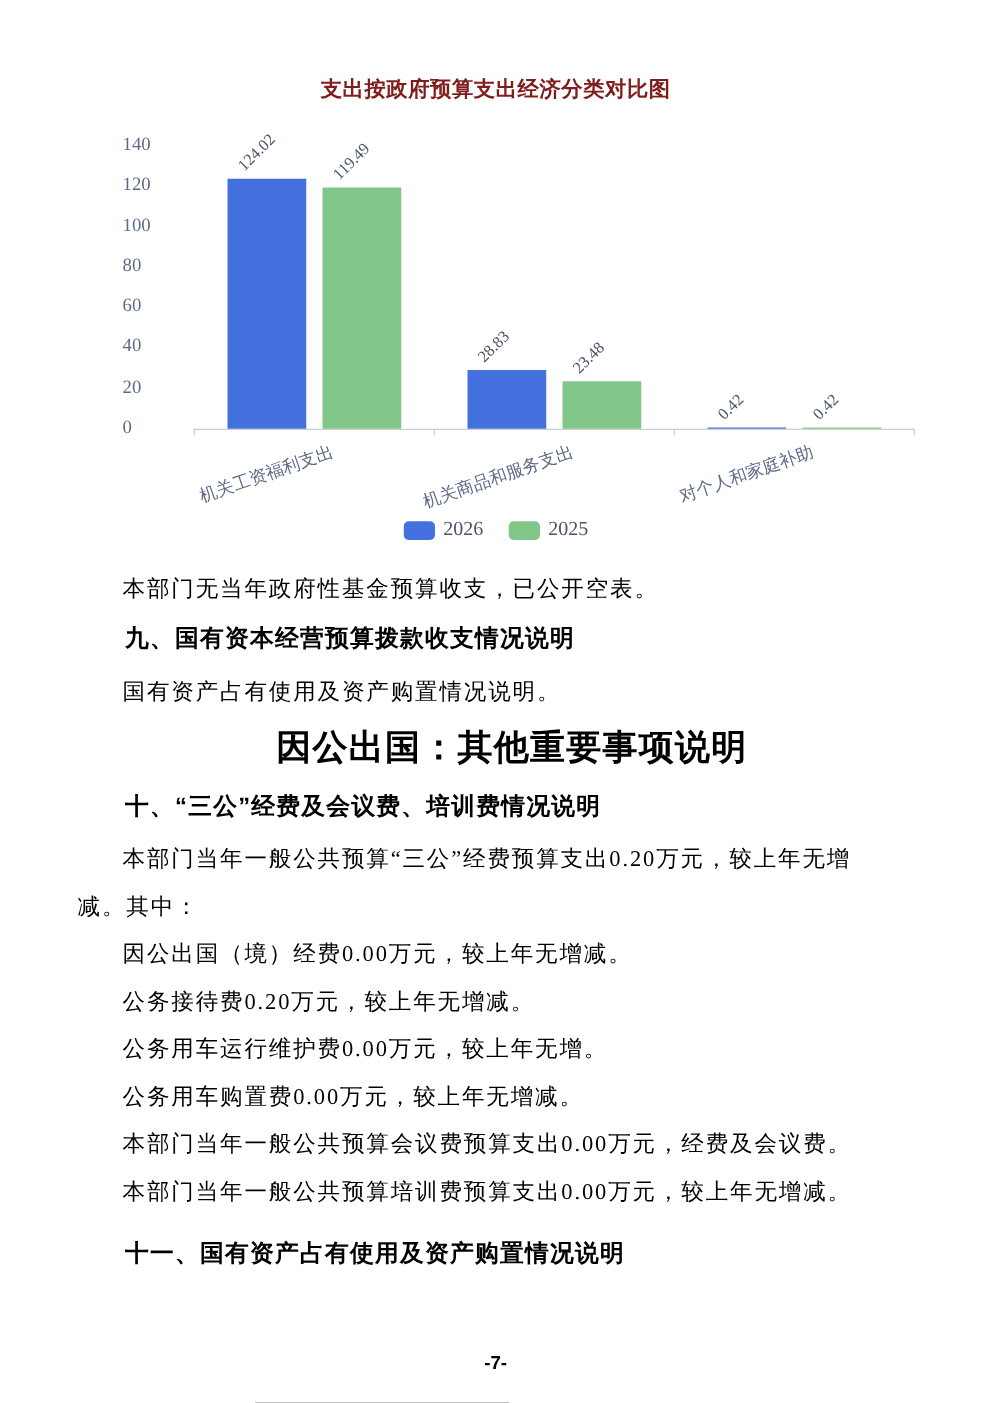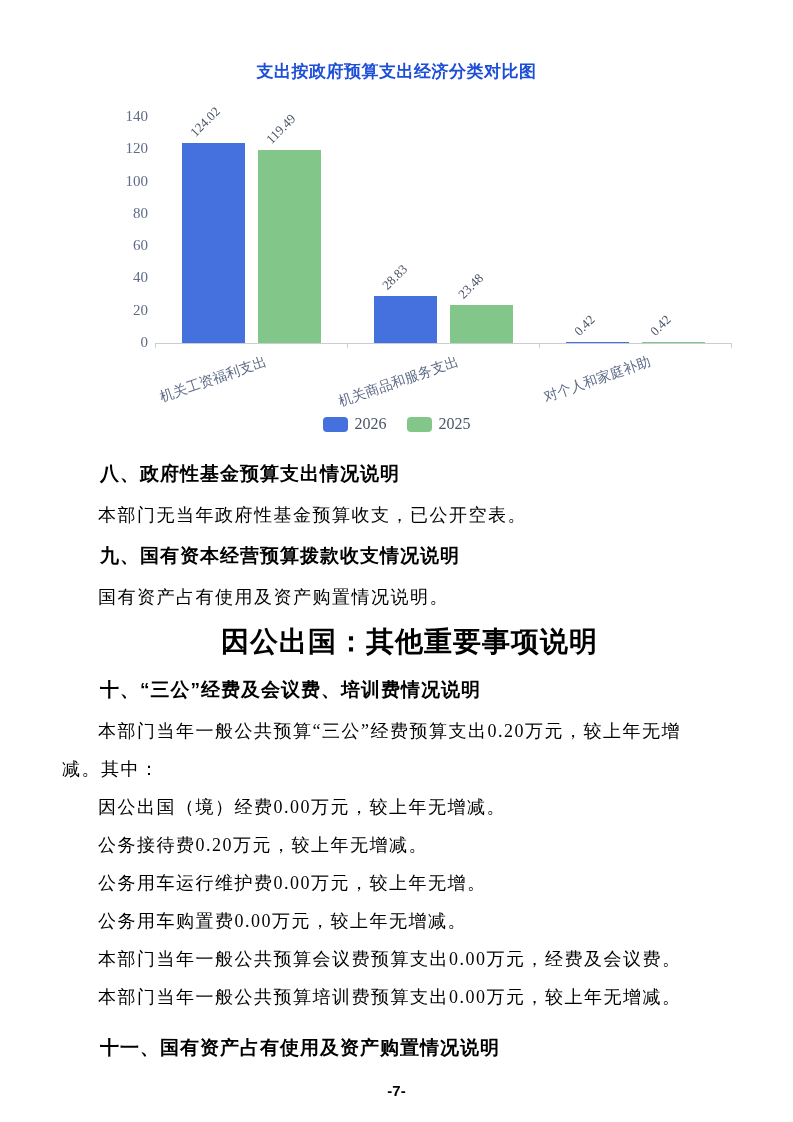--- a/index.html
+++ b/index.html
@@ -10,24 +10,24 @@
     background:#ffffff;
     overflow:hidden;
     font-family:"Liberation Serif", serif;
     color:#000;
   }
   
   .chart{position:absolute;left:0;top:0;width:793px;height:450px;}
   .chart-title{
     position:absolute;left:0;top:60px;width:100%;
     text-align:center;font-family:"Liberation Sans", sans-serif;
-    font-weight:bold;font-size:17px;color:#1d4ed8;letter-spacing:.5px;
+    font-weight:bold;font-size:17px;color:#7f1d1d;letter-spacing:.5px;
   }
   .ylabel{
-    position:absolute;width:50px;text-align:right;
+    position:absolute;width:50px;text-align:left;
     font-family:"Liberation Serif", serif;font-size:15px;color:#5e6b87;
   }
   .axis-line{position:absolute;background:#c9cdd4;}
   .bar{position:absolute;}
   .dlabel{
     position:absolute;white-space:nowrap;height:18px;line-height:18px;
     font-family:"Liberation Serif", serif;font-size:13px;color:#4a5468;
     transform:rotate(-45deg);transform-origin:0 100%;
   }
   .catlabel{
@@ -108,21 +108,20 @@
       <div class="dlabel" style="left: 467px; top: 285.097px; color: rgb(74, 84, 104);">23.48</div>
       <div class="catlabel" style="right: 338px; top: 352px;">机关商品和服务支出</div>
       <div class="bar" style="left: 565.5px; top: 342px; width: 63px; height: 1px; background: rgb(69, 113, 222);"></div>
       <div class="dlabel" style="left: 583px; top: 322px; color: rgb(74, 84, 104);">0.42</div>
       <div class="bar" style="left: 641.5px; top: 342px; width: 63px; height: 1px; background: rgb(130, 199, 137);"></div>
       <div class="dlabel" style="left: 659px; top: 322px; color: rgb(74, 84, 104);">0.42</div>
       <div class="catlabel" style="right: 146px; top: 352px;">对个人和家庭补助</div>
     </div>
 
   <div class="content">
-    <p class="sec-h">八、政府性基金预算支出情况说明</p>
     <p class="body-p">本部门无当年政府性基金预算收支，已公开空表。</p>
 
     <p class="sec-h">九、国有资本经营预算拨款收支情况说明</p>
     <p class="body-p">国有资产占有使用及资产购置情况说明。</p>
 
     <p class="part-title">因公出国：其他重要事项说明</p>
 
     <p class="sec-h">十、“三公”经费及会议费、培训费情况说明</p>
 
     <p class="body-p">本部门当年一般公共预算“三公”经费预算支出0.20万元，较上年无增</p>

